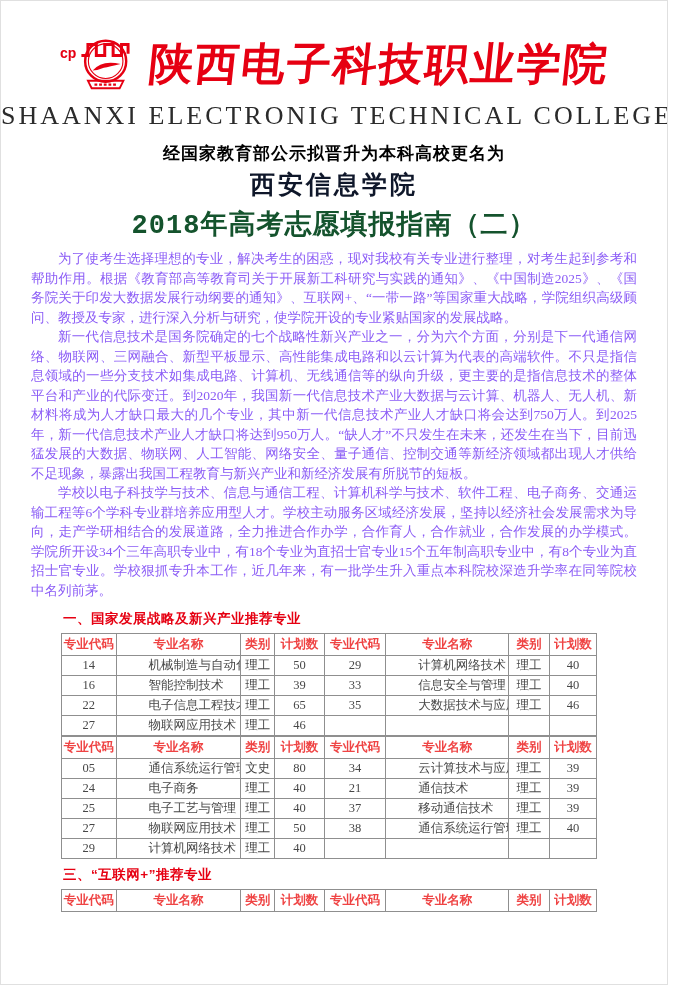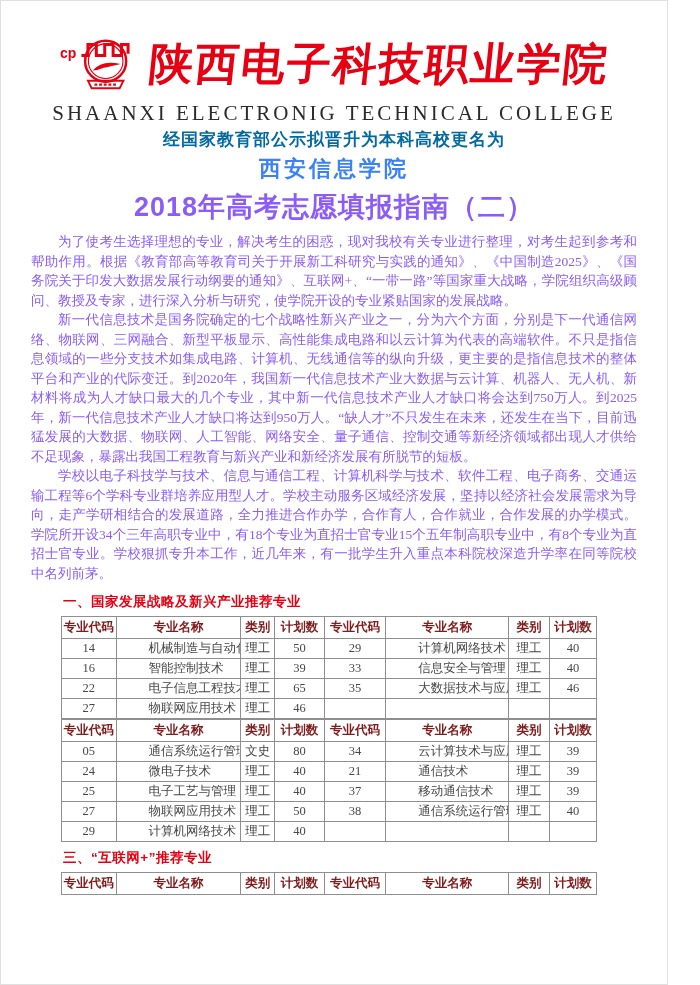--- a/index.html
+++ b/index.html
@@ -32,47 +32,47 @@
     font-weight: bold;
     color: #e60012;
     letter-spacing: 2px;
     transform: skewX(-6deg);
     white-space: nowrap;
     line-height: 1;
   }
   .en-name {
     margin-top: 4px;
     font-family: "Liberation Serif", serif;
-    font-size: 21px;
+    font-size: 26px;
     letter-spacing: 3px;
     color: #2b2b2b;
     white-space: nowrap;
   }
   .announce {
-    margin-top: 2px;
+    margin-top: 11px;
     font-family: "Liberation Sans", sans-serif;
     font-size: 17px;
     font-weight: bold;
-    color: #0369a1;
+    color: #000000;
     letter-spacing: 1px;
   }
   .new-name {
     margin-top: 3px;
     font-family: "Liberation Sans", sans-serif;
-    font-size: 22px;
-    font-weight: bold;
-    color: #3b82f6;
+    font-size: 25px;
+    font-weight: bold;
+    color: #0f172a;
     letter-spacing: 3px;
   }
   .doc-title {
     margin-top: 5px;
-    font-family: Liberation Sans, sans-serif;
+    font-family: Liberation Mono, monospace;
     font-size: 27px;
     font-weight: bold;
-    color: #8b5cf6;
+    color: #14532d;
     letter-spacing: 1px;
   }
   
   .content { padding: 7px 30px 0 30px; }
   .content p {
     font-size: 13.5px;
     line-height: 19.5px;
     color: #8b5cf6;
     text-align: justify;
     text-indent: 2em;
@@ -93,21 +93,21 @@
     table-layout: fixed;
   }
   table.majors th, table.majors td {
     border: 1px solid #8f8f8f;
     height: 20px;
     font-size: 12.5px;
     overflow: hidden;
     white-space: nowrap;
   }
   table.majors th {
-    color: #7f1d1d;
+    color: #ef4444;
     font-family: "Liberation Sans", sans-serif;
     font-weight: bold;
     height: 22px;
   }
   table.majors td { color: #474747; }
   table.majors td.num-cell { text-align: center; }
   table.majors td.name-cell { text-align: left; padding-left: 32px; margin-left: 44px; }
 </style>
 </head>
 <body>
@@ -240,21 +240,21 @@
               <td class="name-cell">通信系统运行管理</td>
               <td class="num-cell">文史</td>
               <td class="num-cell">80</td>
               <td class="num-cell">34</td>
               <td class="name-cell">云计算技术与应用</td>
               <td class="num-cell">理工</td>
               <td class="num-cell">39</td>
             </tr>
             <tr>
               <td class="num-cell">24</td>
-              <td class="name-cell">微电子技术</td>
+              <td class="name-cell">电子商务</td>
               <td class="num-cell">理工</td>
               <td class="num-cell">40</td>
               <td class="num-cell">21</td>
               <td class="name-cell">通信技术</td>
               <td class="num-cell">理工</td>
               <td class="num-cell">39</td>
             </tr>
             <tr>
               <td class="num-cell">25</td>
               <td class="name-cell">电子工艺与管理</td>

